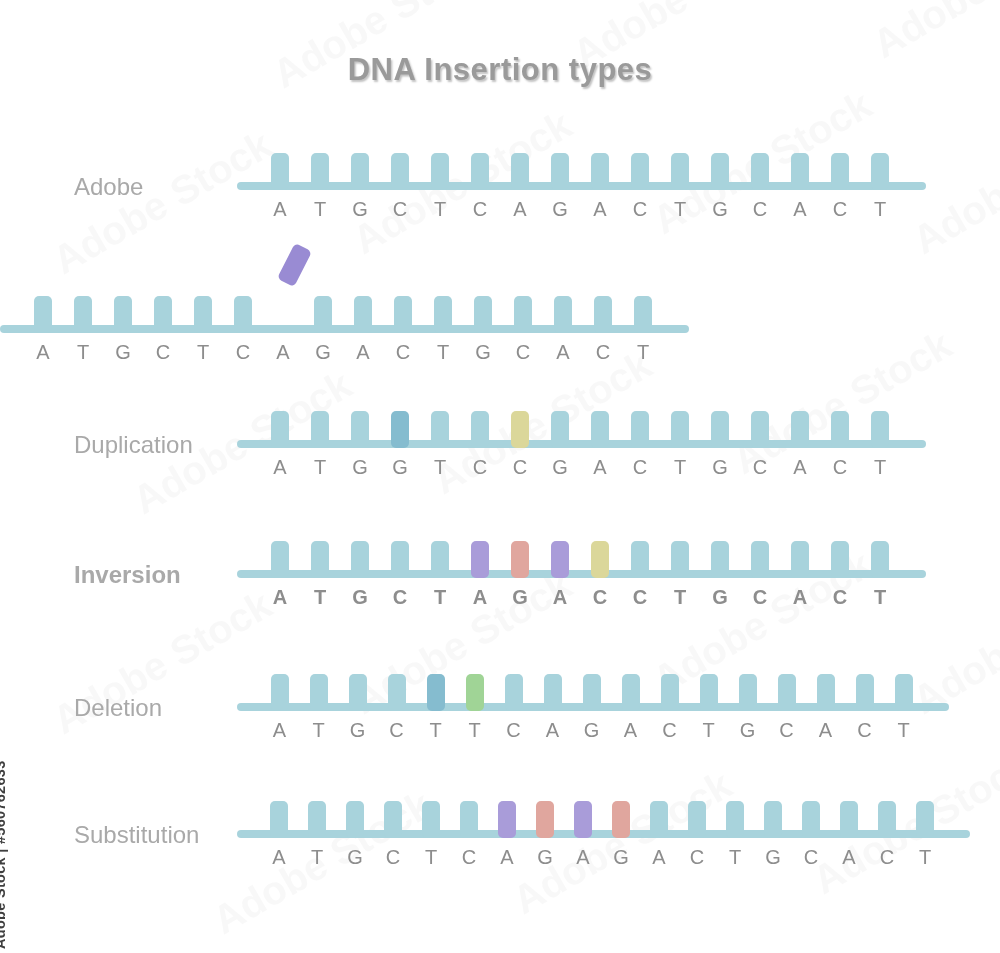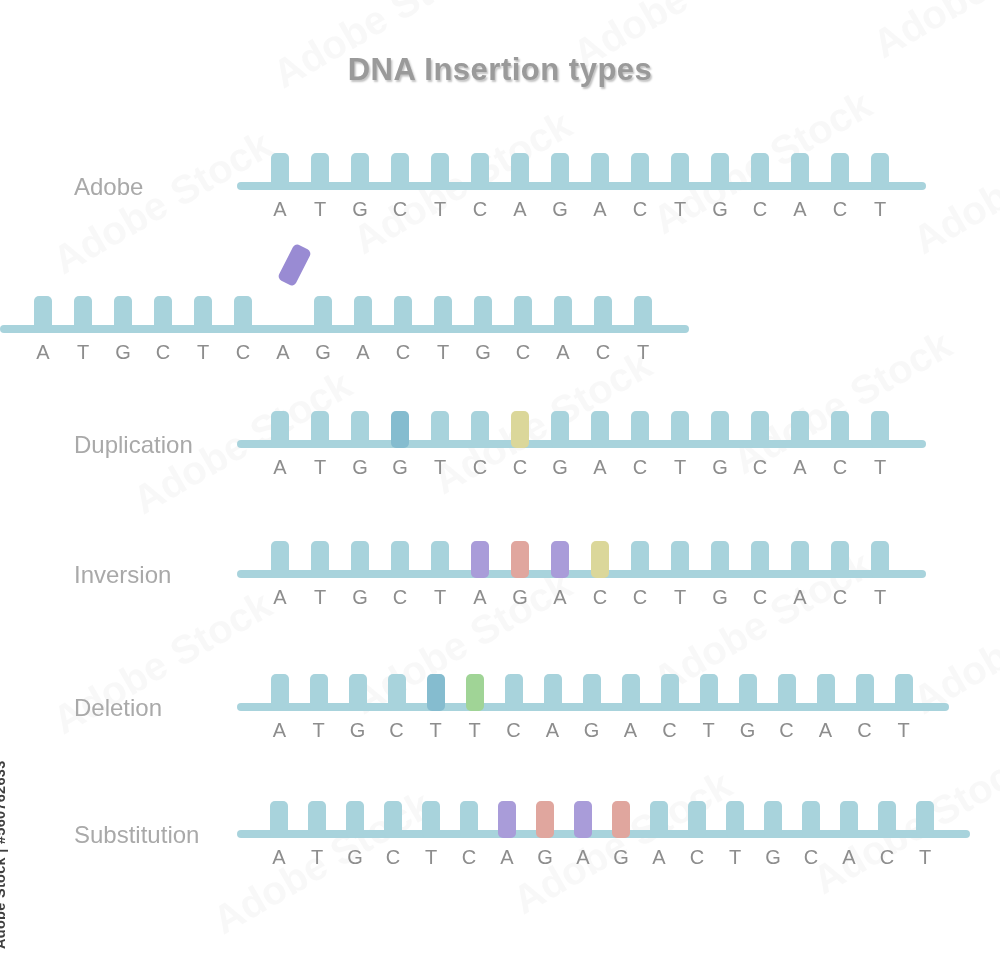--- a/index.html
+++ b/index.html
@@ -21,21 +21,21 @@
   .title { position:relative; padding-top:52px; height:90px; text-align:center;
            font-size:31px; font-weight:bold; color:#9a9a9a;
            text-shadow:1.5px 1.5px 2px #c2c2c2; letter-spacing:0.5px; }
 
   #rows { position:relative; margin-top:63px; }
 
   .row { display:flex; align-items:flex-start; height:67px; }
   .row:nth-child(1) { margin-bottom:76px; }
   .row:nth-child(2) { margin-bottom:48px; }
   .row:nth-child(3) { margin-bottom:63px; }
-  .row:nth-child(4) { margin-bottom:66px; }
+  .row:nth-child(4) { margin-bottom:66px;font-weight:bold; }
   .row:nth-child(5) { margin-bottom:60px; }
 
   .row-label { flex:none; width:237px; padding-left:74px; padding-top:20px;
                font-size:24px; line-height:28px; color:#a9a9a9; }
 
   .strand { position:relative; display:flex; margin-left:23px; }
 
   .backbone { position:absolute; top:29px; height:8px; border-radius:4px;
               left:-23px; right:-26px; }
 

